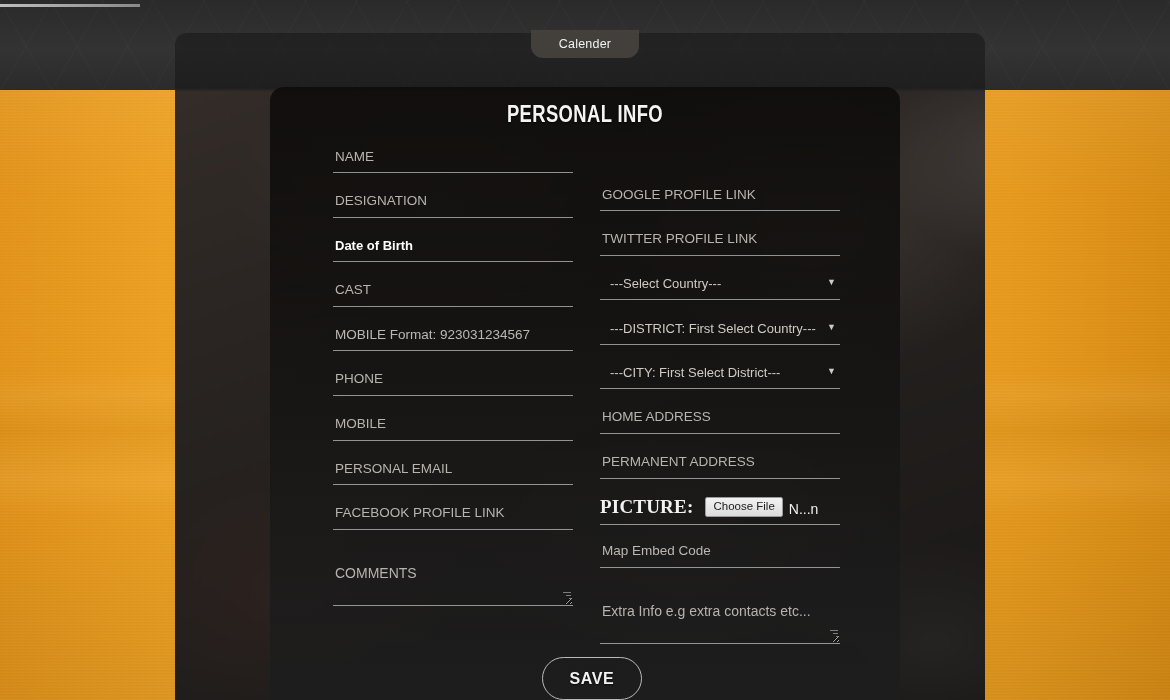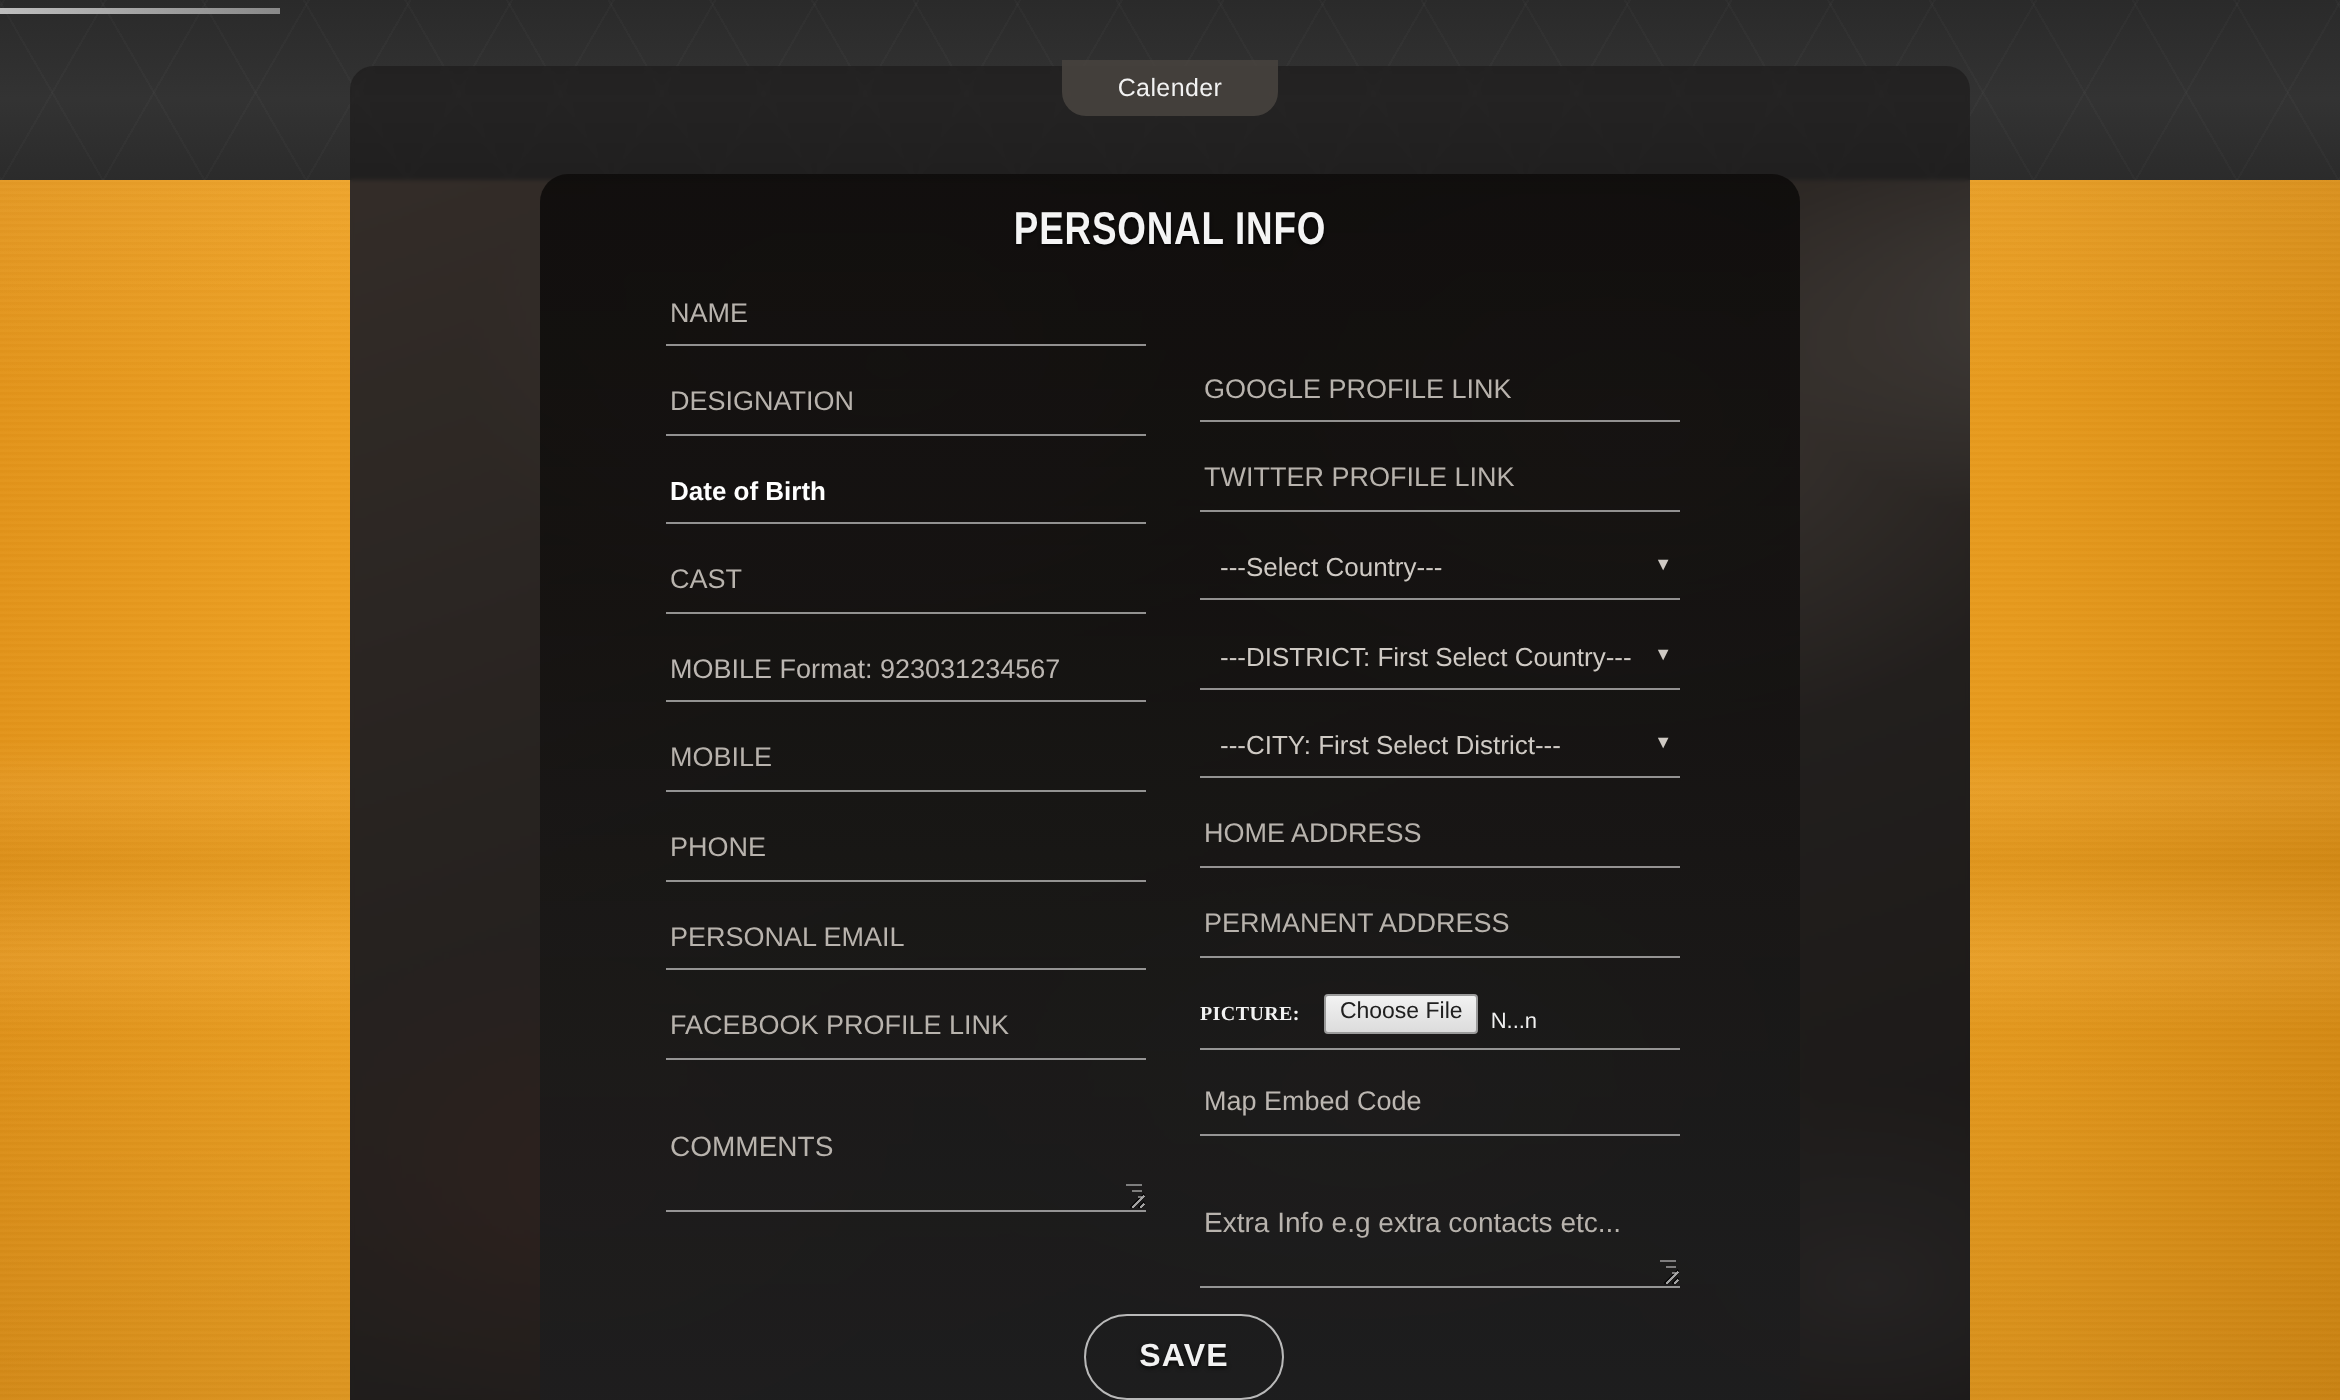--- a/index.html
+++ b/index.html
@@ -272,21 +272,21 @@
     left:0; top:0;
     width:240px; height:30px;
     border-bottom:1px solid rgba(225,225,225,.62);
     display:flex;
     align-items:center;
   }
   .picture-label{
     color:#f2f2f2;
     font-family:"Liberation Serif", serif;
     font-weight:bold;
-    font-size:10px;
+    font-size:19px;
     letter-spacing:.2px;
     margin-right:12px;
     margin-bottom:5px;
     text-align:center;
   }
   .file-ctl{
     display:flex;
     align-items:flex-end;
     margin-bottom:5px;
   }
@@ -297,21 +297,21 @@
     color:#202020;
     font-family:"Liberation Sans", sans-serif;
     font-size:11.5px;
     padding:2px 7px 3px 7px;
     line-height:13px;
     cursor:pointer;
     white-space:nowrap;
   }
   .file-name{
     color:#f0f0f0;
-    font-size:11px;
+    font-size:14px;
     margin-left:6px;
     white-space:nowrap;
     overflow:hidden;
   }
 
   
   .save-btn{
     position:absolute;
     left:542px; top:657px;
     width:100px; height:43px;
@@ -367,25 +367,25 @@
 
         <div class="field">
           <input class="line-input" type="text" placeholder="CAST" style="">
         </div>
 
         <div class="field">
           <input class="line-input lower" type="text" placeholder="MOBILE Format: 923031234567" style="">
         </div>
 
         <div class="field">
+          <input class="line-input" type="text" placeholder="PHONE" style="">
+        </div>
+
+        <div class="field">
           <input class="line-input" type="text" placeholder="MOBILE" style="">
-        </div>
-
-        <div class="field">
-          <input class="line-input" type="text" placeholder="PHONE" style="">
         </div>
 
         <div class="field">
           <input class="line-input" type="text" placeholder="PERSONAL EMAIL" style="">
         </div>
 
         <div class="field">
           <input class="line-input" type="text" placeholder="FACEBOOK PROFILE LINK" style="">
         </div>
 

